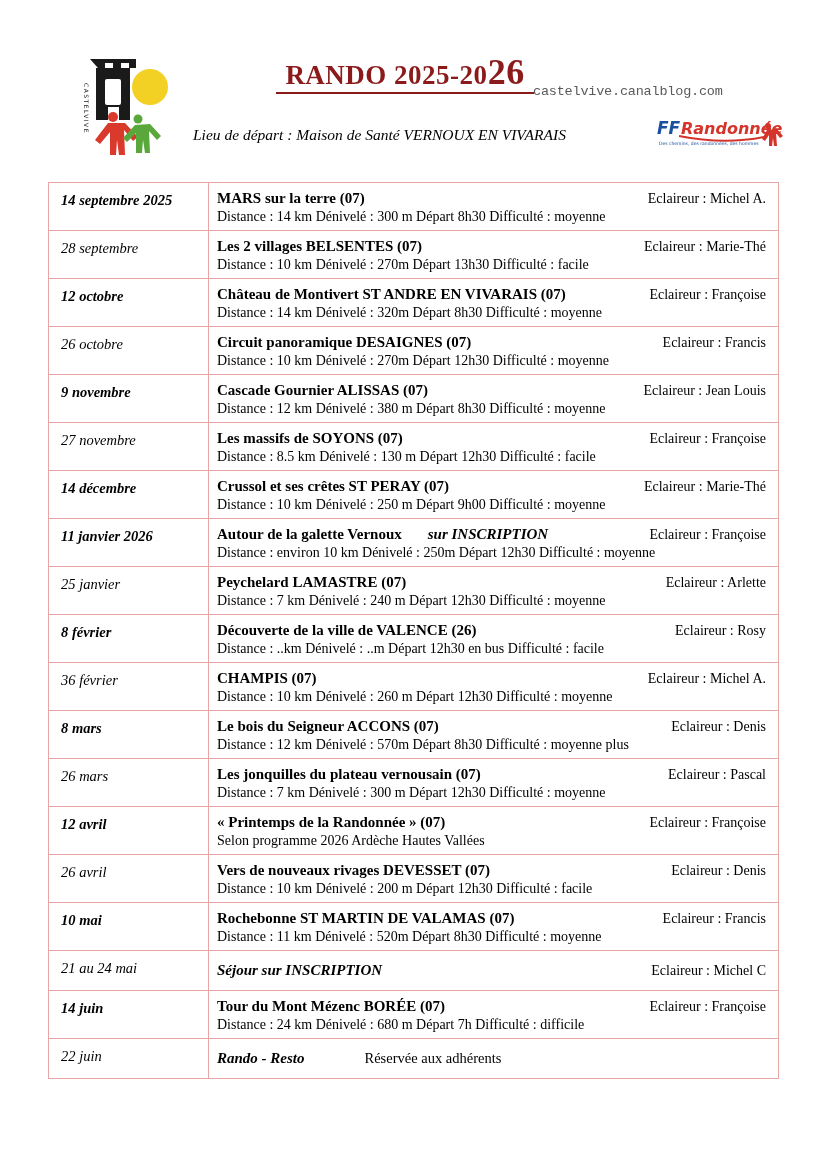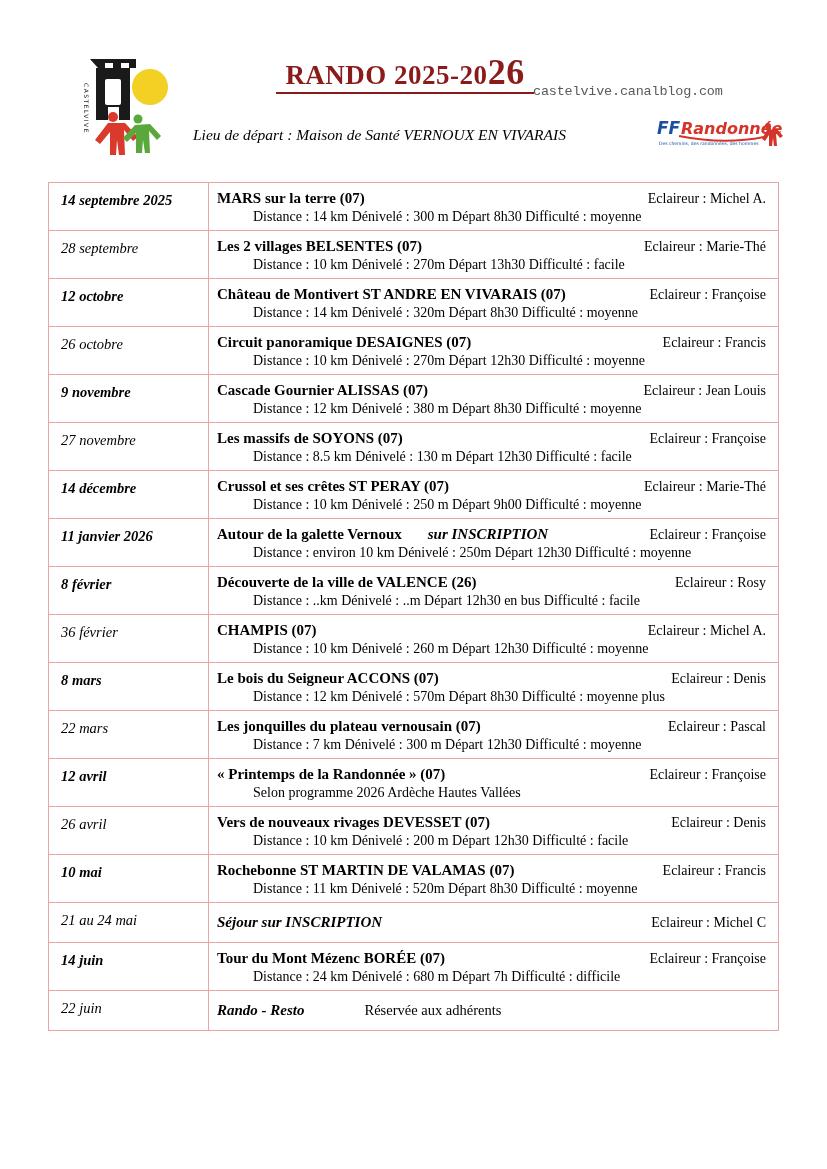--- a/index.html
+++ b/index.html
@@ -139,21 +139,20 @@
     font-weight: normal;
     white-space: nowrap;
     text-align: right;
     flex: 0 0 auto;
     padding-right: 4px;
   }
   .details {
     font-size: 14px;
     margin-top: 2px;
     white-space: nowrap;
-    margin-left: 36px;
   }
 
   .reserve-line {
     font-size: 14.5px;
     padding-left: 60px;
     display: inline-block;
   }
   .inline-row {
     display: flex;
     align-items: baseline;
@@ -340,20 +339,36 @@
                 <div class="place">Autour de la galette Vernoux<span class="insc">sur INSCRIPTION</span></div>
               </div>
               <div class="guide">Eclaireur : Françoise</div>
             </div>
             <div class="details">Distance : environ 10 km   Dénivelé : 250m  Départ 12h30           Difficulté : moyenne</div>
           </div>
         </td>
       </tr>
       <tr>
         <td>
+          <div class="date-cell">25 janvier</div>
+        </td>
+        <td>
+          <div class="info-cell">
+            <div class="row-top">
+              <div class="inline-row">
+                <div class="place">Peychelard LAMASTRE (07)</div>
+              </div>
+              <div class="guide">Eclaireur : Arlette</div>
+            </div>
+            <div class="details">Distance : 7 km     Dénivelé : 240 m     Départ 12h30   Difficulté : moyenne</div>
+          </div>
+        </td>
+      </tr>
+      <tr>
+        <td>
           <div class="date-cell bold">8 février</div>
         </td>
         <td>
           <div class="info-cell">
             <div class="row-top">
               <div class="inline-row">
                 <div class="place">Découverte de la ville de VALENCE (26)</div>
               </div>
               <div class="guide">Eclaireur : Rosy</div>
             </div>
@@ -388,21 +403,21 @@
                 <div class="place">Le bois du Seigneur ACCONS (07)</div>
               </div>
               <div class="guide">Eclaireur : Denis</div>
             </div>
             <div class="details">Distance : 12 km     Dénivelé : 570m     Départ 8h30   Difficulté : moyenne plus</div>
           </div>
         </td>
       </tr>
       <tr>
         <td>
-          <div class="date-cell">22 mars</div>
+          <div class="date-cell">26 mars</div>
         </td>
         <td>
           <div class="info-cell">
             <div class="row-top">
               <div class="inline-row">
                 <div class="place">Les jonquilles du plateau vernousain (07)</div>
               </div>
               <div class="guide">Eclaireur : Pascal</div>
             </div>
             <div class="details">Distance : 7  km      Dénivelé : 300 m    Départ  12h30   Difficulté : moyenne</div>

